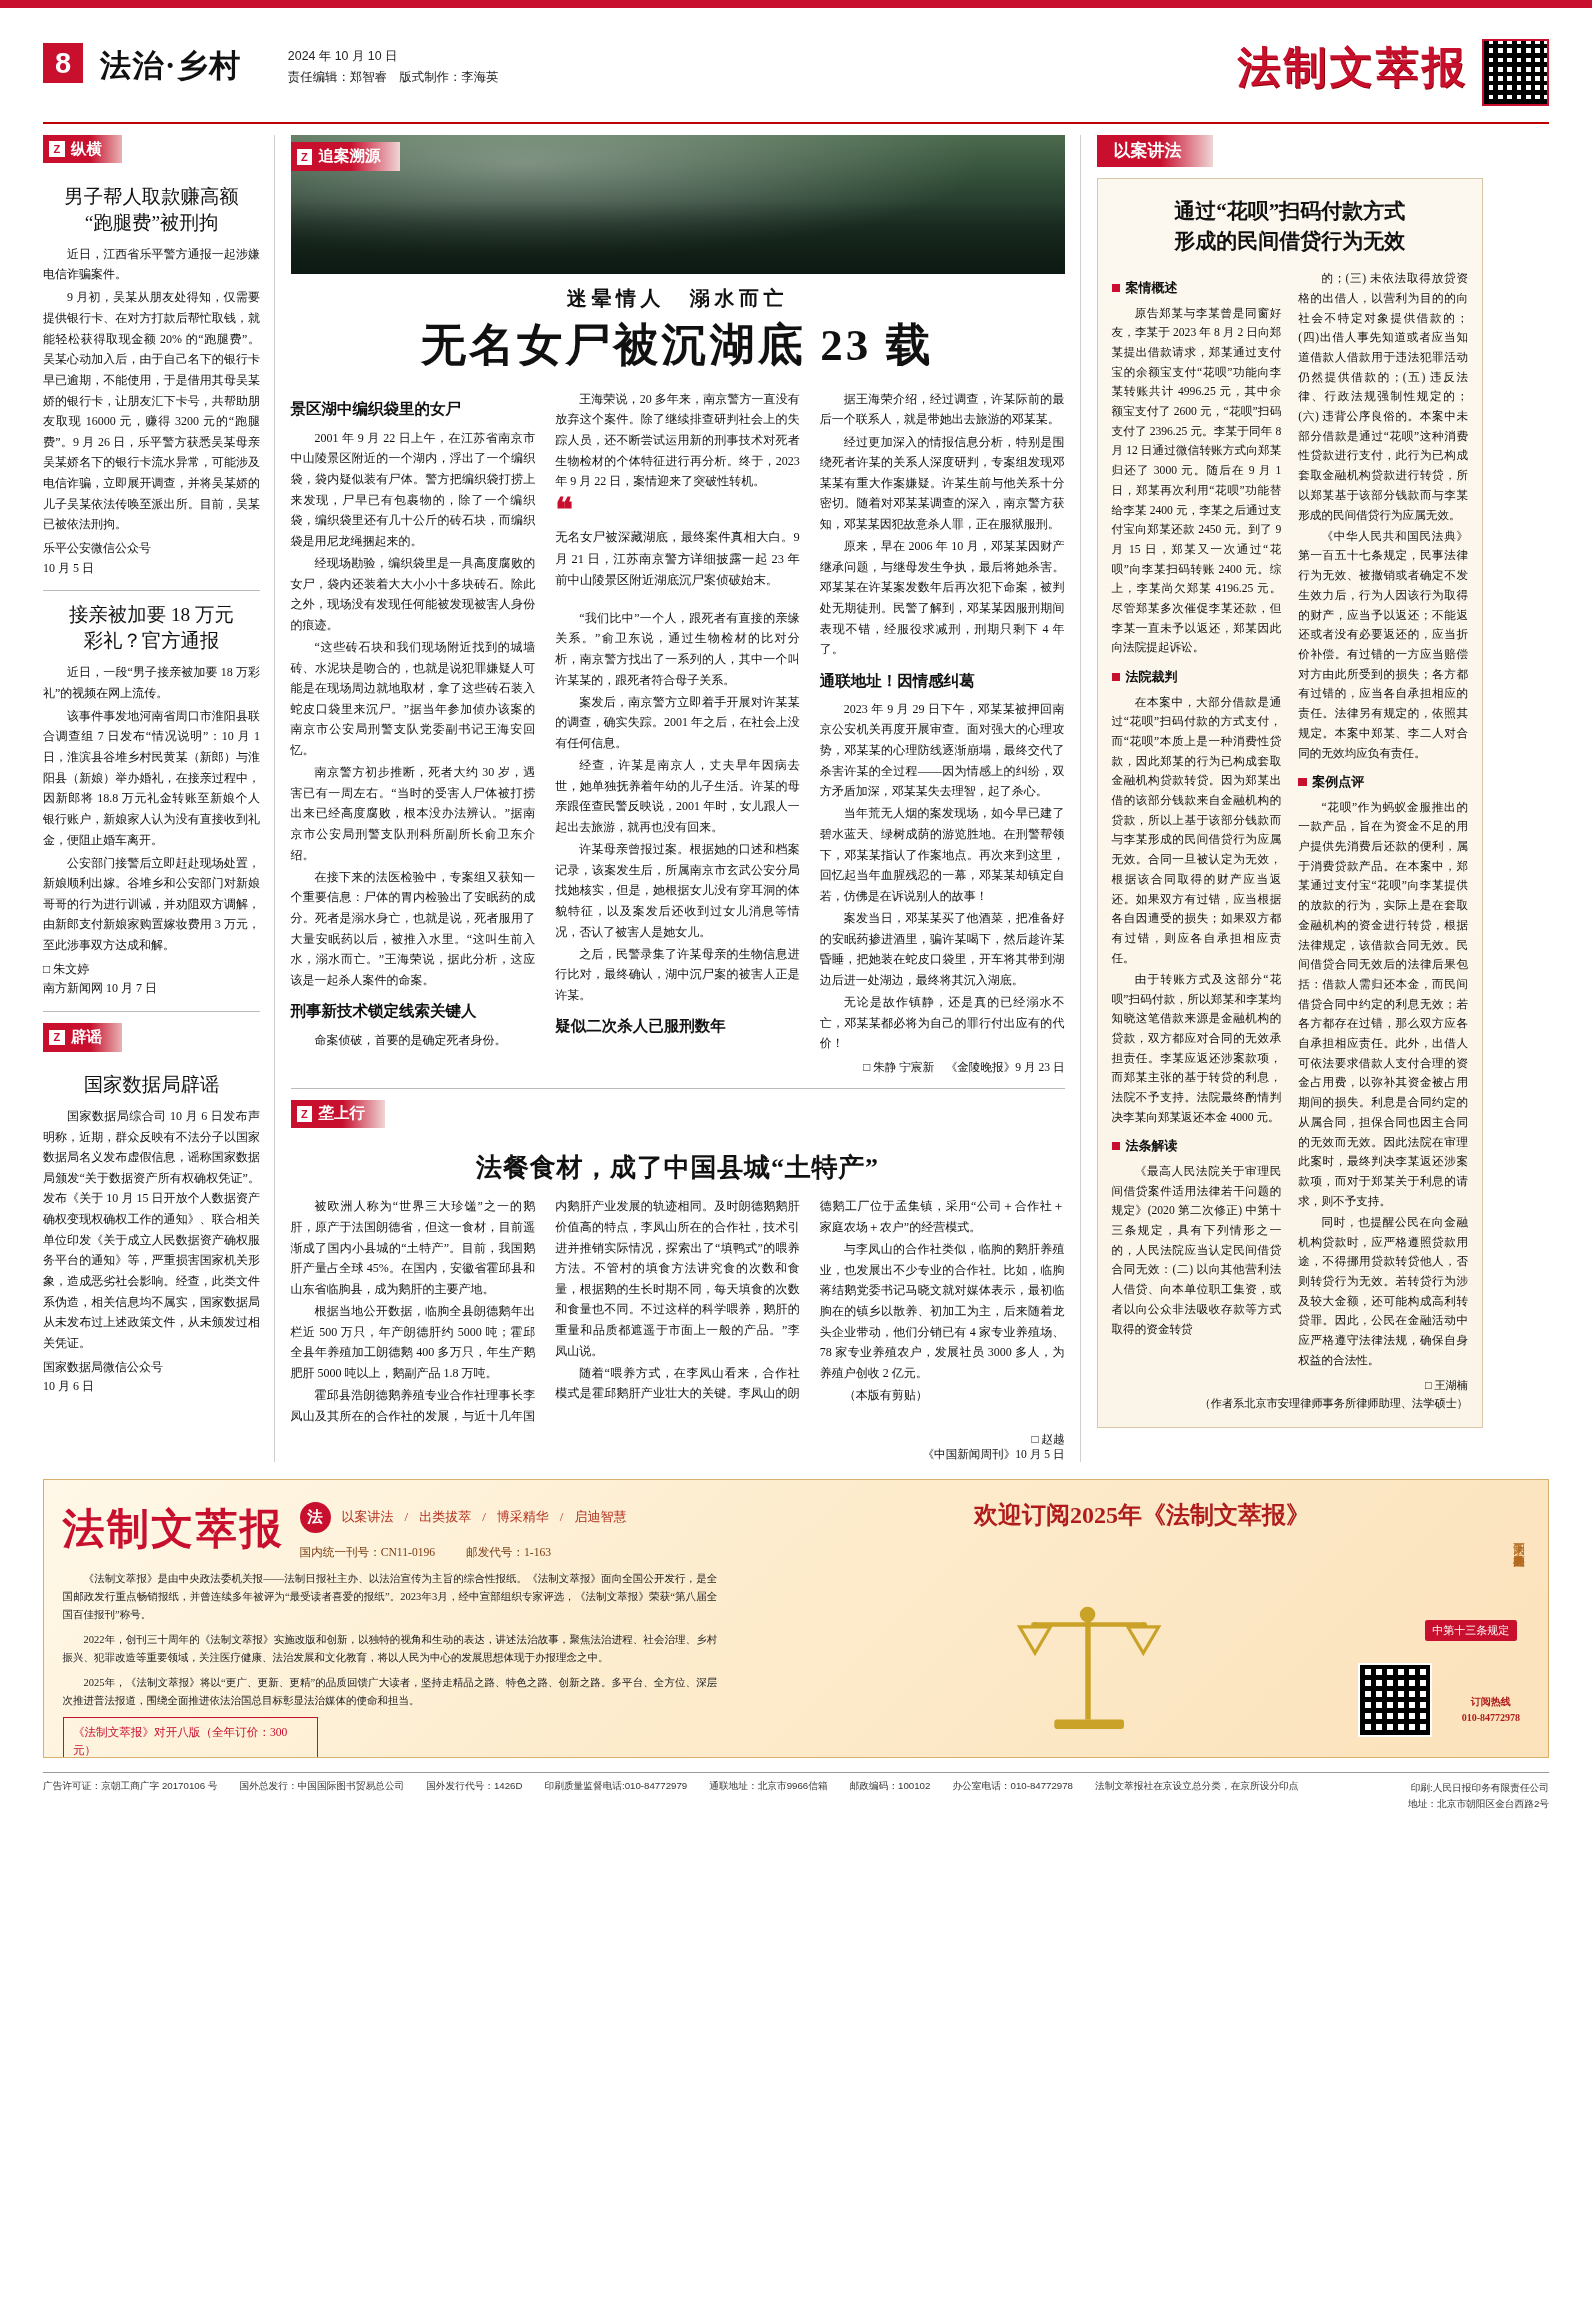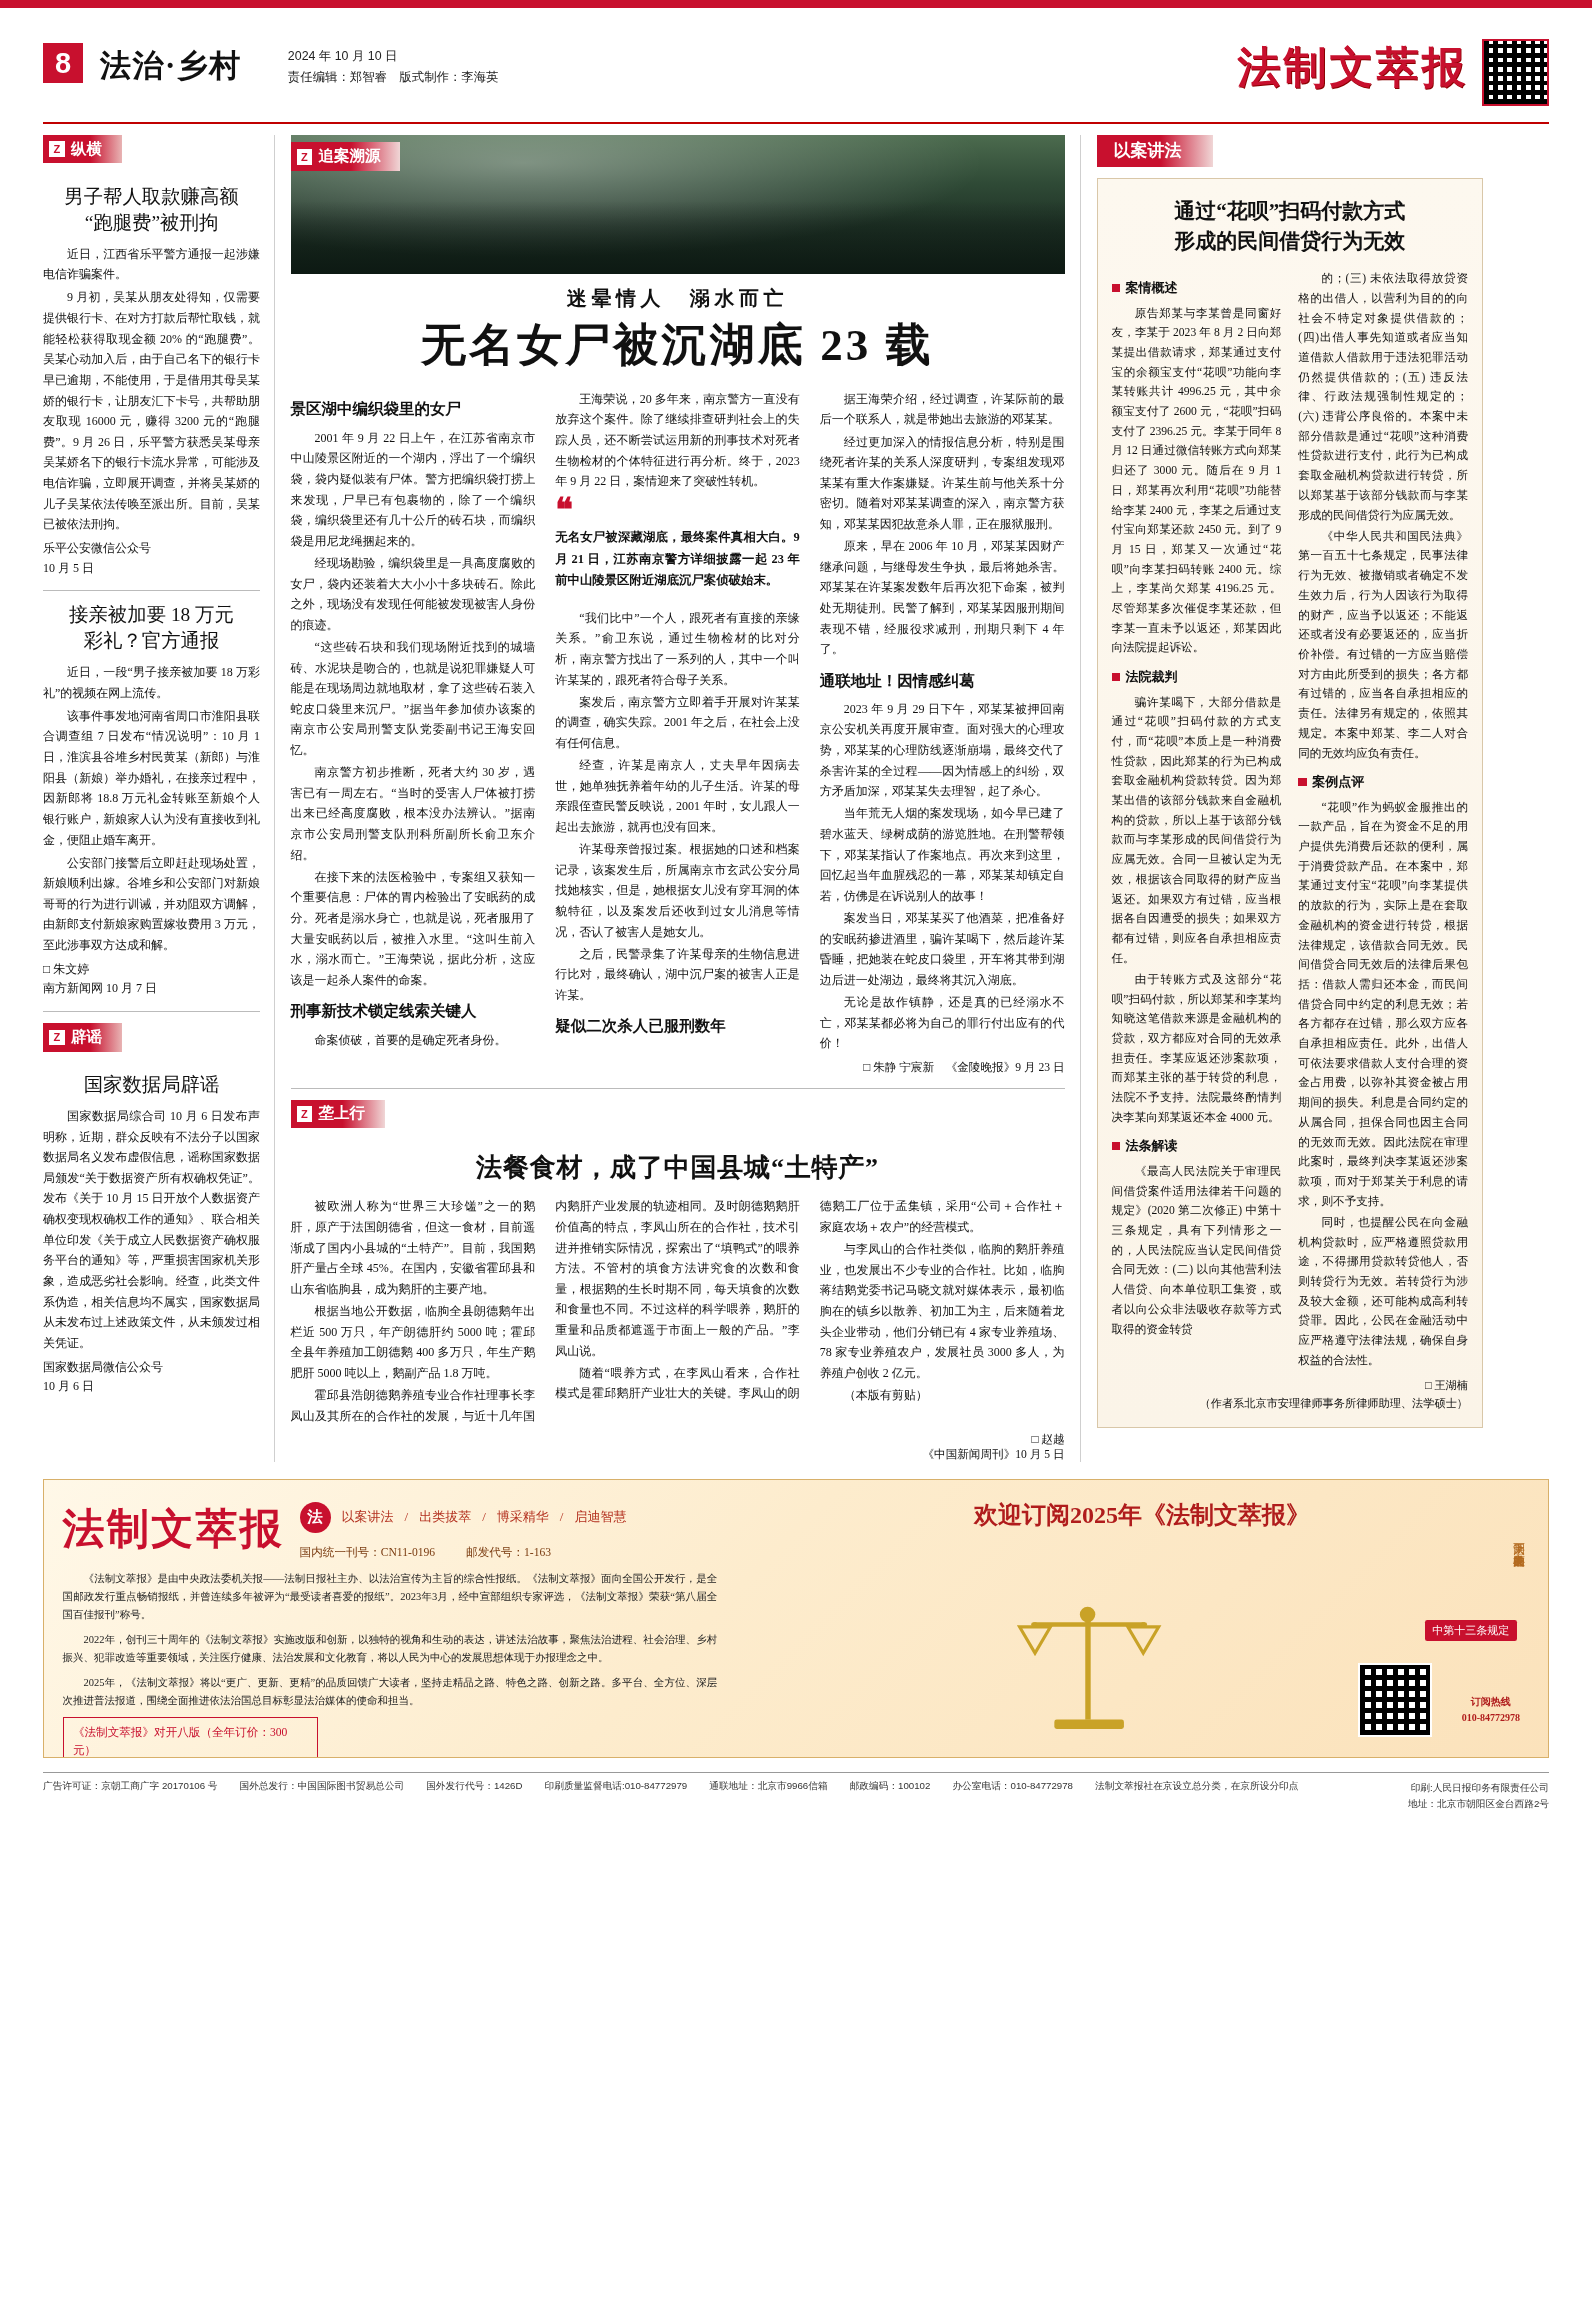--- a/index.html
+++ b/index.html
@@ -194,21 +194,21 @@
     padding: 3.1px 0 7.7px 0;
   }
   .pullquote .qmark {
     color: #c8102e;
     font-size: 33px;
     font-weight: bold;
     line-height: .8;
     font-family: "Liberation Serif", serif;
   }
   .pullquote p {
-    font-weight: bold;
+    font-weight: normal;
     font-size: 12.4px;
     line-height: 1.7;
     text-indent: 0;
     margin: 4.6px 0 0 0;
   }
   .mid-sign { text-align: right; font-size: 11.6px; margin-top: 6.2px; }
 
   
   .mid-sub-title {
     font-size: 26px;
@@ -492,21 +492,21 @@
           <div class="sub-head">
             <span class="sq"></span>
             <span>案情概述</span>
           </div>
           <p>原告郑某与李某曾是同窗好友，李某于 2023 年 8 月 2 日向郑某提出借款请求，郑某通过支付宝的余额宝支付“花呗”功能向李某转账共计 4996.25 元，其中余额宝支付了 2600 元，“花呗”扫码支付了 2396.25 元。李某于同年 8 月 12 日通过微信转账方式向郑某归还了 3000 元。随后在 9 月 1 日，郑某再次利用“花呗”功能替给李某 2400 元，李某之后通过支付宝向郑某还款 2450 元。到了 9 月 15 日，郑某又一次通过“花呗”向李某扫码转账 2400 元。综上，李某尚欠郑某 4196.25 元。尽管郑某多次催促李某还款，但李某一直未予以返还，郑某因此向法院提起诉讼。</p>
 
           <div class="sub-head">
             <span class="sq"></span>
             <span>法院裁判</span>
           </div>
-          <p>骗许某喝下，大部分借款是通过“花呗”扫码付款的方式支付，而“花呗”本质上是一种消费性贷款，因此郑某的行为已构成套取金融机构贷款转贷。因为郑某出借的该部分钱款来自金融机构的贷款，所以上基于该部分钱款而与李某形成的民间借贷行为应属无效。合同一旦被认定为无效，根据该合同取得的财产应当返还。如果双方有过错，应当根据各自因遭受的损失；如果双方都有过错，则应各自承担相应责任。</p>
+          <p>在本案中，大部分借款是通过“花呗”扫码付款的方式支付，而“花呗”本质上是一种消费性贷款，因此郑某的行为已构成套取金融机构贷款转贷。因为郑某出借的该部分钱款来自金融机构的贷款，所以上基于该部分钱款而与李某形成的民间借贷行为应属无效。合同一旦被认定为无效，根据该合同取得的财产应当返还。如果双方有过错，应当根据各自因遭受的损失；如果双方都有过错，则应各自承担相应责任。</p>
           <p>由于转账方式及这部分“花呗”扫码付款，所以郑某和李某均知晓这笔借款来源是金融机构的贷款，双方都应对合同的无效承担责任。李某应返还涉案款项，而郑某主张的基于转贷的利息，法院不予支持。法院最终酌情判决李某向郑某返还本金 4000 元。</p>
 
           <div class="sub-head">
             <span class="sq"></span>
             <span>法条解读</span>
           </div>
           <p>《最高人民法院关于审理民间借贷案件适用法律若干问题的规定》(2020 第二次修正) 中第十三条规定，具有下列情形之一的，人民法院应当认定民间借贷合同无效：(二) 以向其他营利法人借贷、向本单位职工集资，或者以向公众非法吸收存款等方式取得的资金转贷</p>
           <p>的；(三) 未依法取得放贷资格的出借人，以营利为目的的向社会不特定对象提供借款的；(四)出借人事先知道或者应当知道借款人借款用于违法犯罪活动仍然提供借款的；(五) 违反法律、行政法规强制性规定的；(六) 违背公序良俗的。本案中未部分借款是通过“花呗”这种消费性贷款进行支付，此行为已构成套取金融机构贷款进行转贷，所以郑某基于该部分钱款而与李某形成的民间借贷行为应属无效。</p>
           <p>《中华人民共和国民法典》第一百五十七条规定，民事法律行为无效、被撤销或者确定不发生效力后，行为人因该行为取得的财产，应当予以返还；不能返还或者没有必要返还的，应当折价补偿。有过错的一方应当赔偿对方由此所受到的损失；各方都有过错的，应当各自承担相应的责任。法律另有规定的，依照其规定。本案中郑某、李二人对合同的无效均应负有责任。</p>
 

